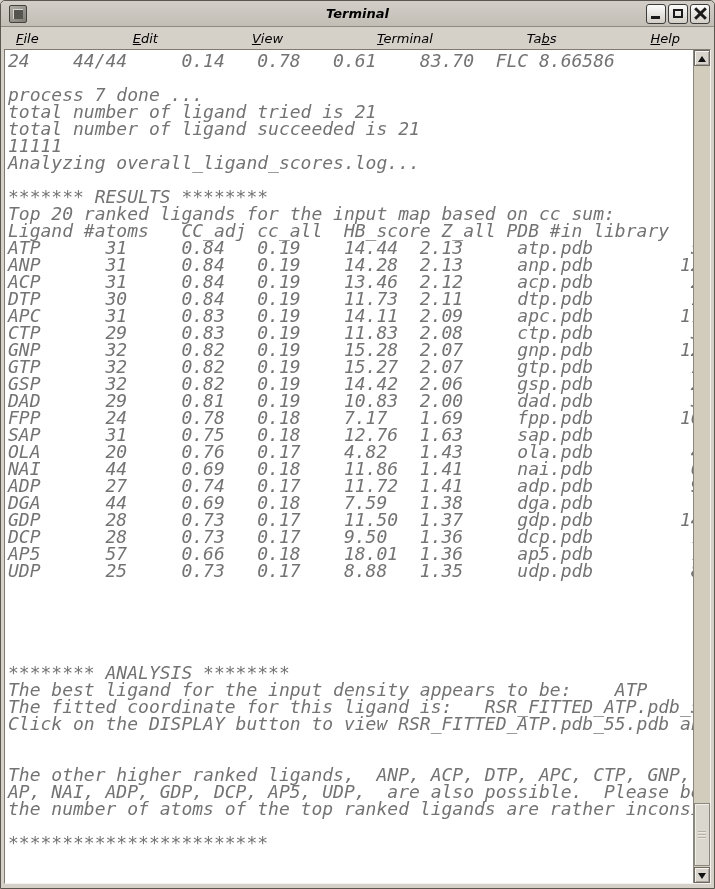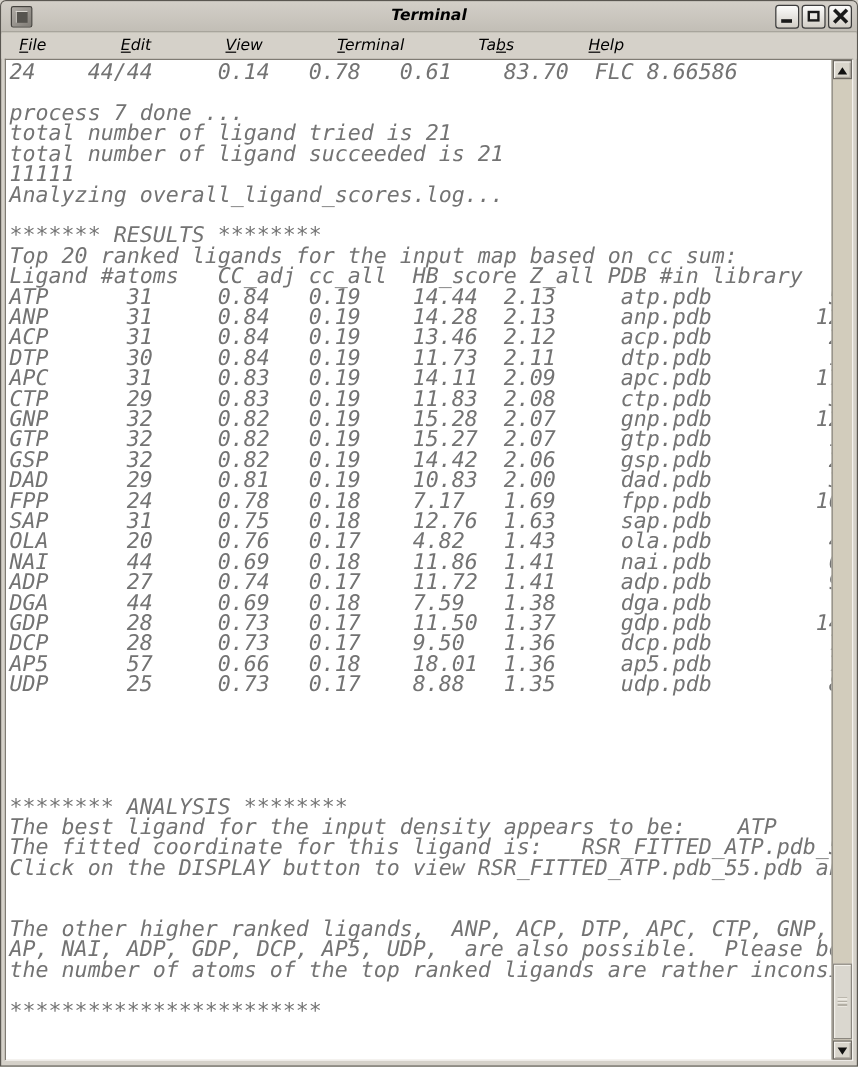--- a/index.html
+++ b/index.html
@@ -70,21 +70,21 @@
   }
   .glyph-close::before { transform: rotate(45deg); }
   .glyph-close::after  { transform: rotate(-45deg); }
 
   
   .menubar {
     position: absolute; top: 27px; left: 0; right: 0; height: 21px;
     background: #d5d1c9;
     display: flex; align-items: center;
     padding-left: 15px;
-    font-size: 13px; color: #000;
+    font-size: 13px; color: #000; gap: 32px;
   }
   .menu-item { margin-right: 62px; white-space: nowrap; cursor: default; }
   .menu-item u { text-decoration: underline; }
 
   
   .term-frame {
     position: absolute; top: 48px; left: 3px; right: 3px; bottom: 4px;
     border-top: 1px solid #7f7b73;
     border-left: 1px solid #7f7b73;
     border-right: 1px solid #f4f2ee;

